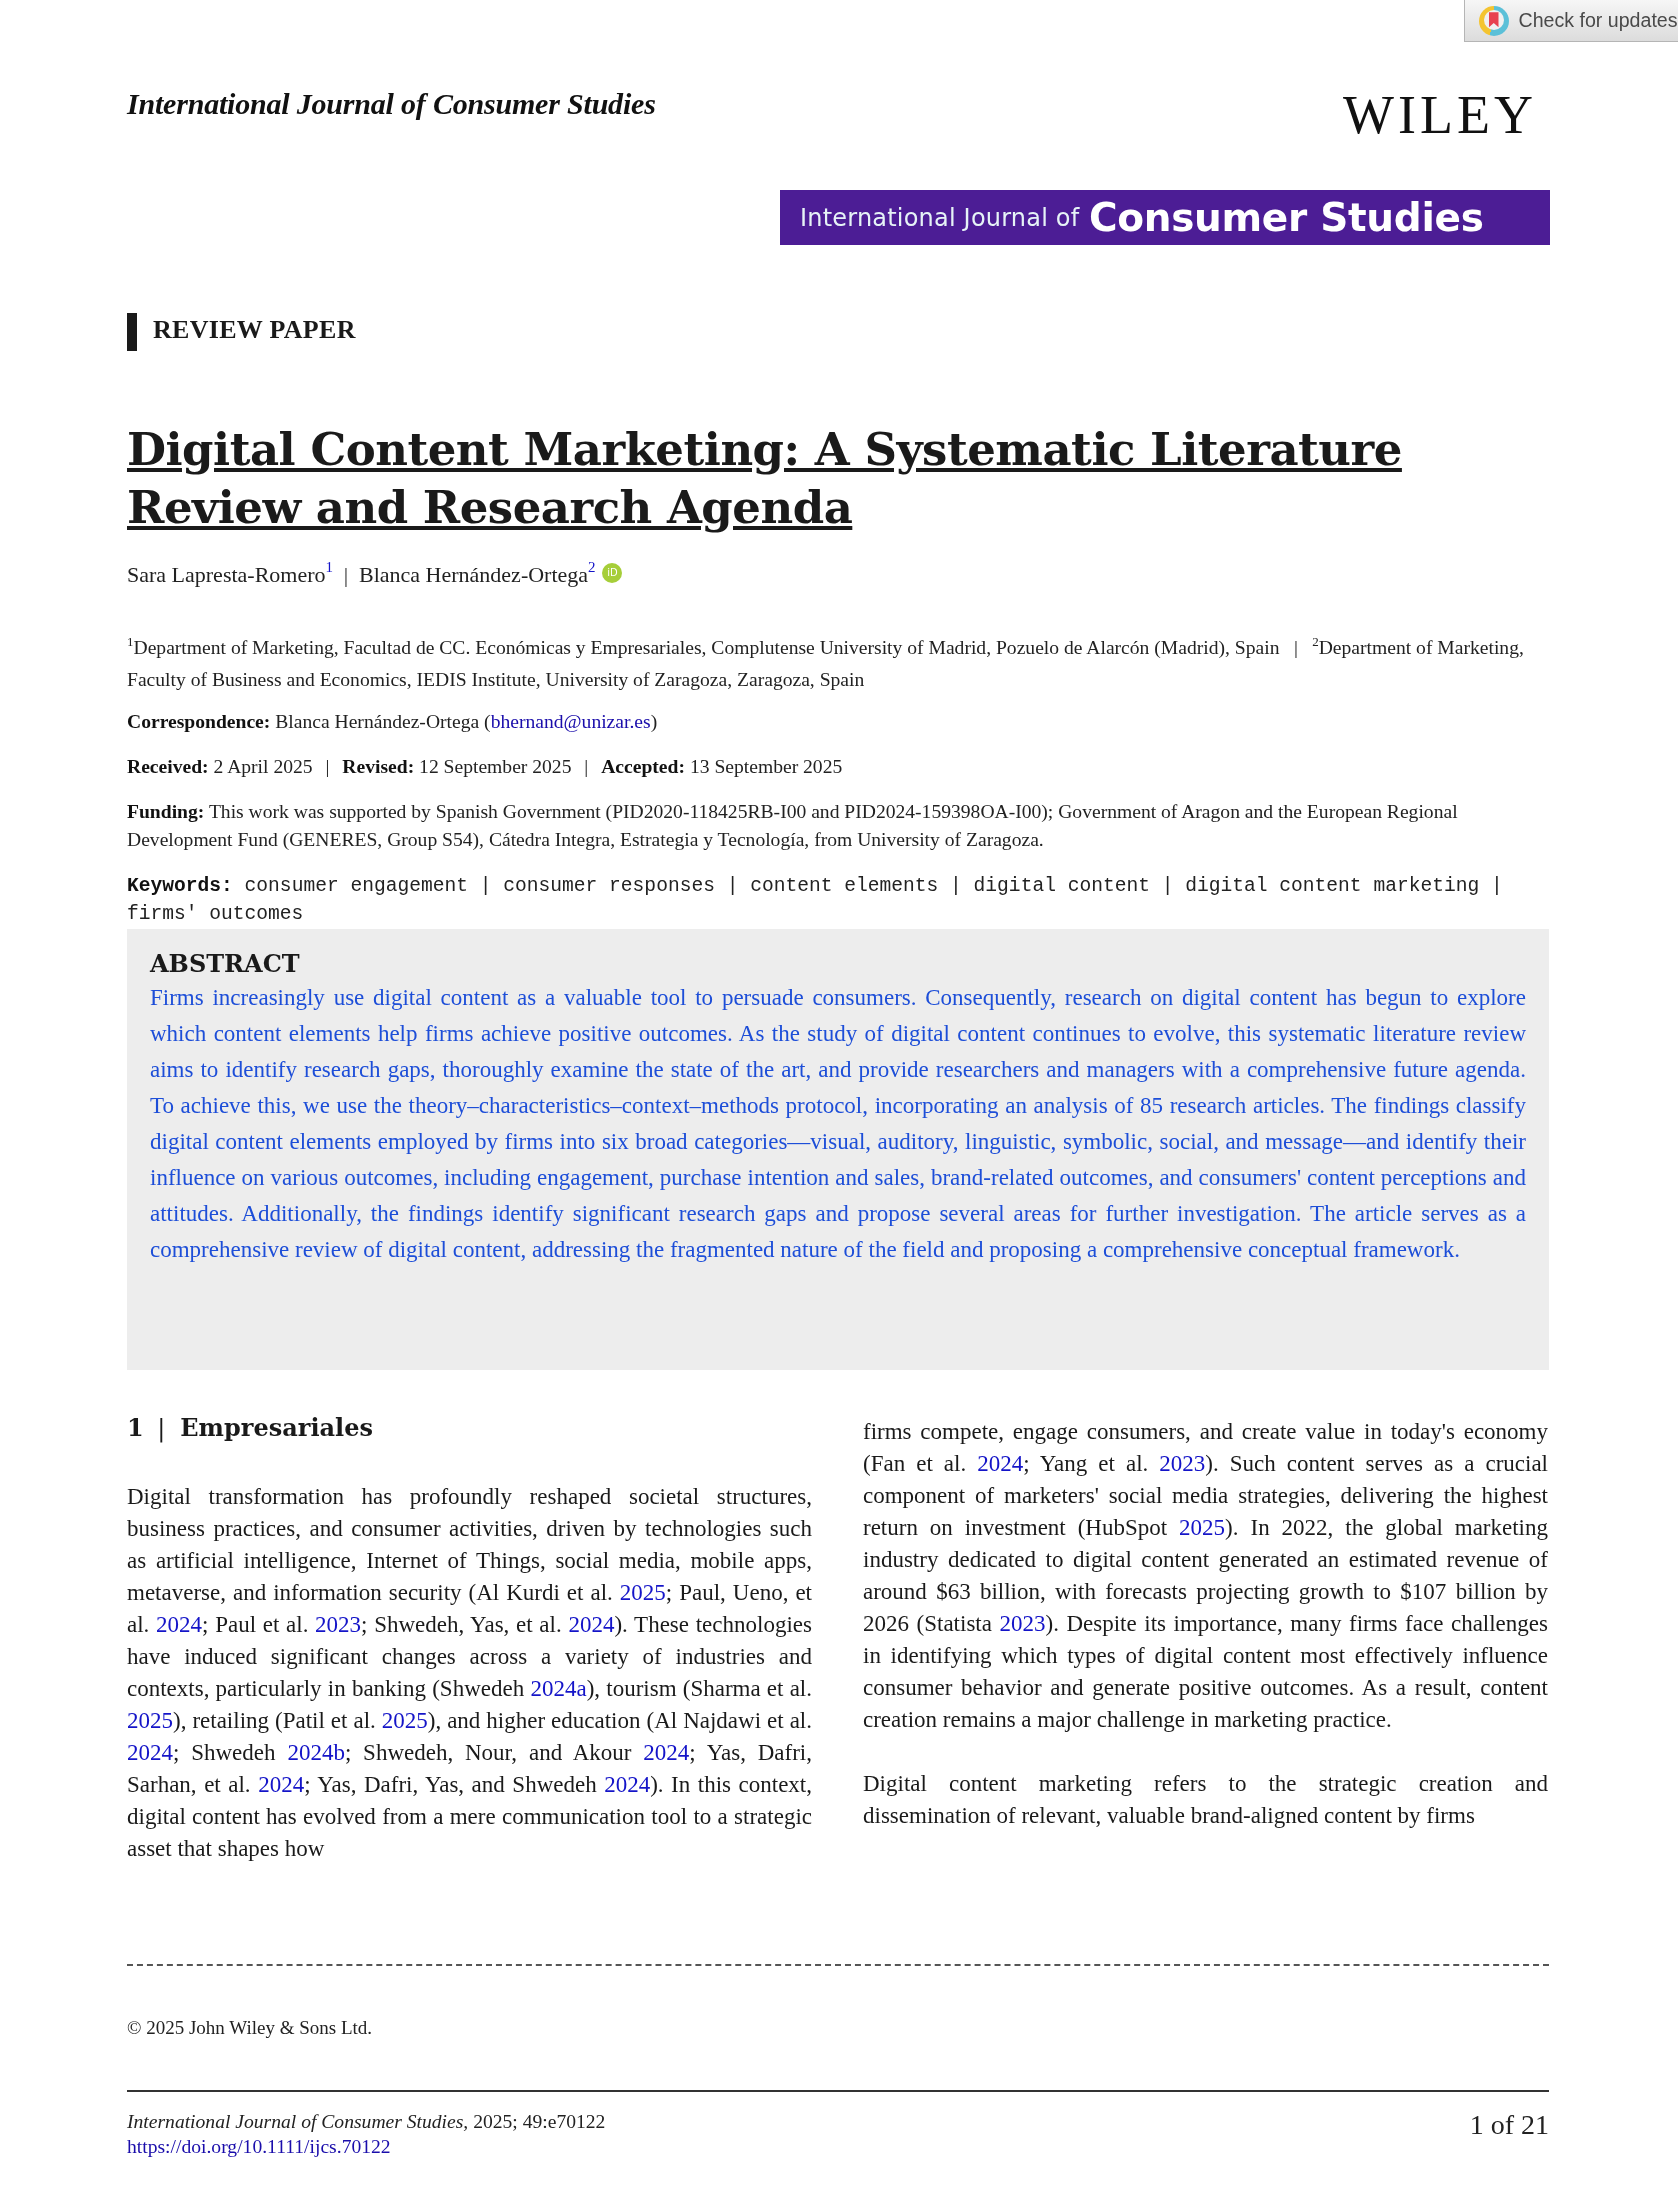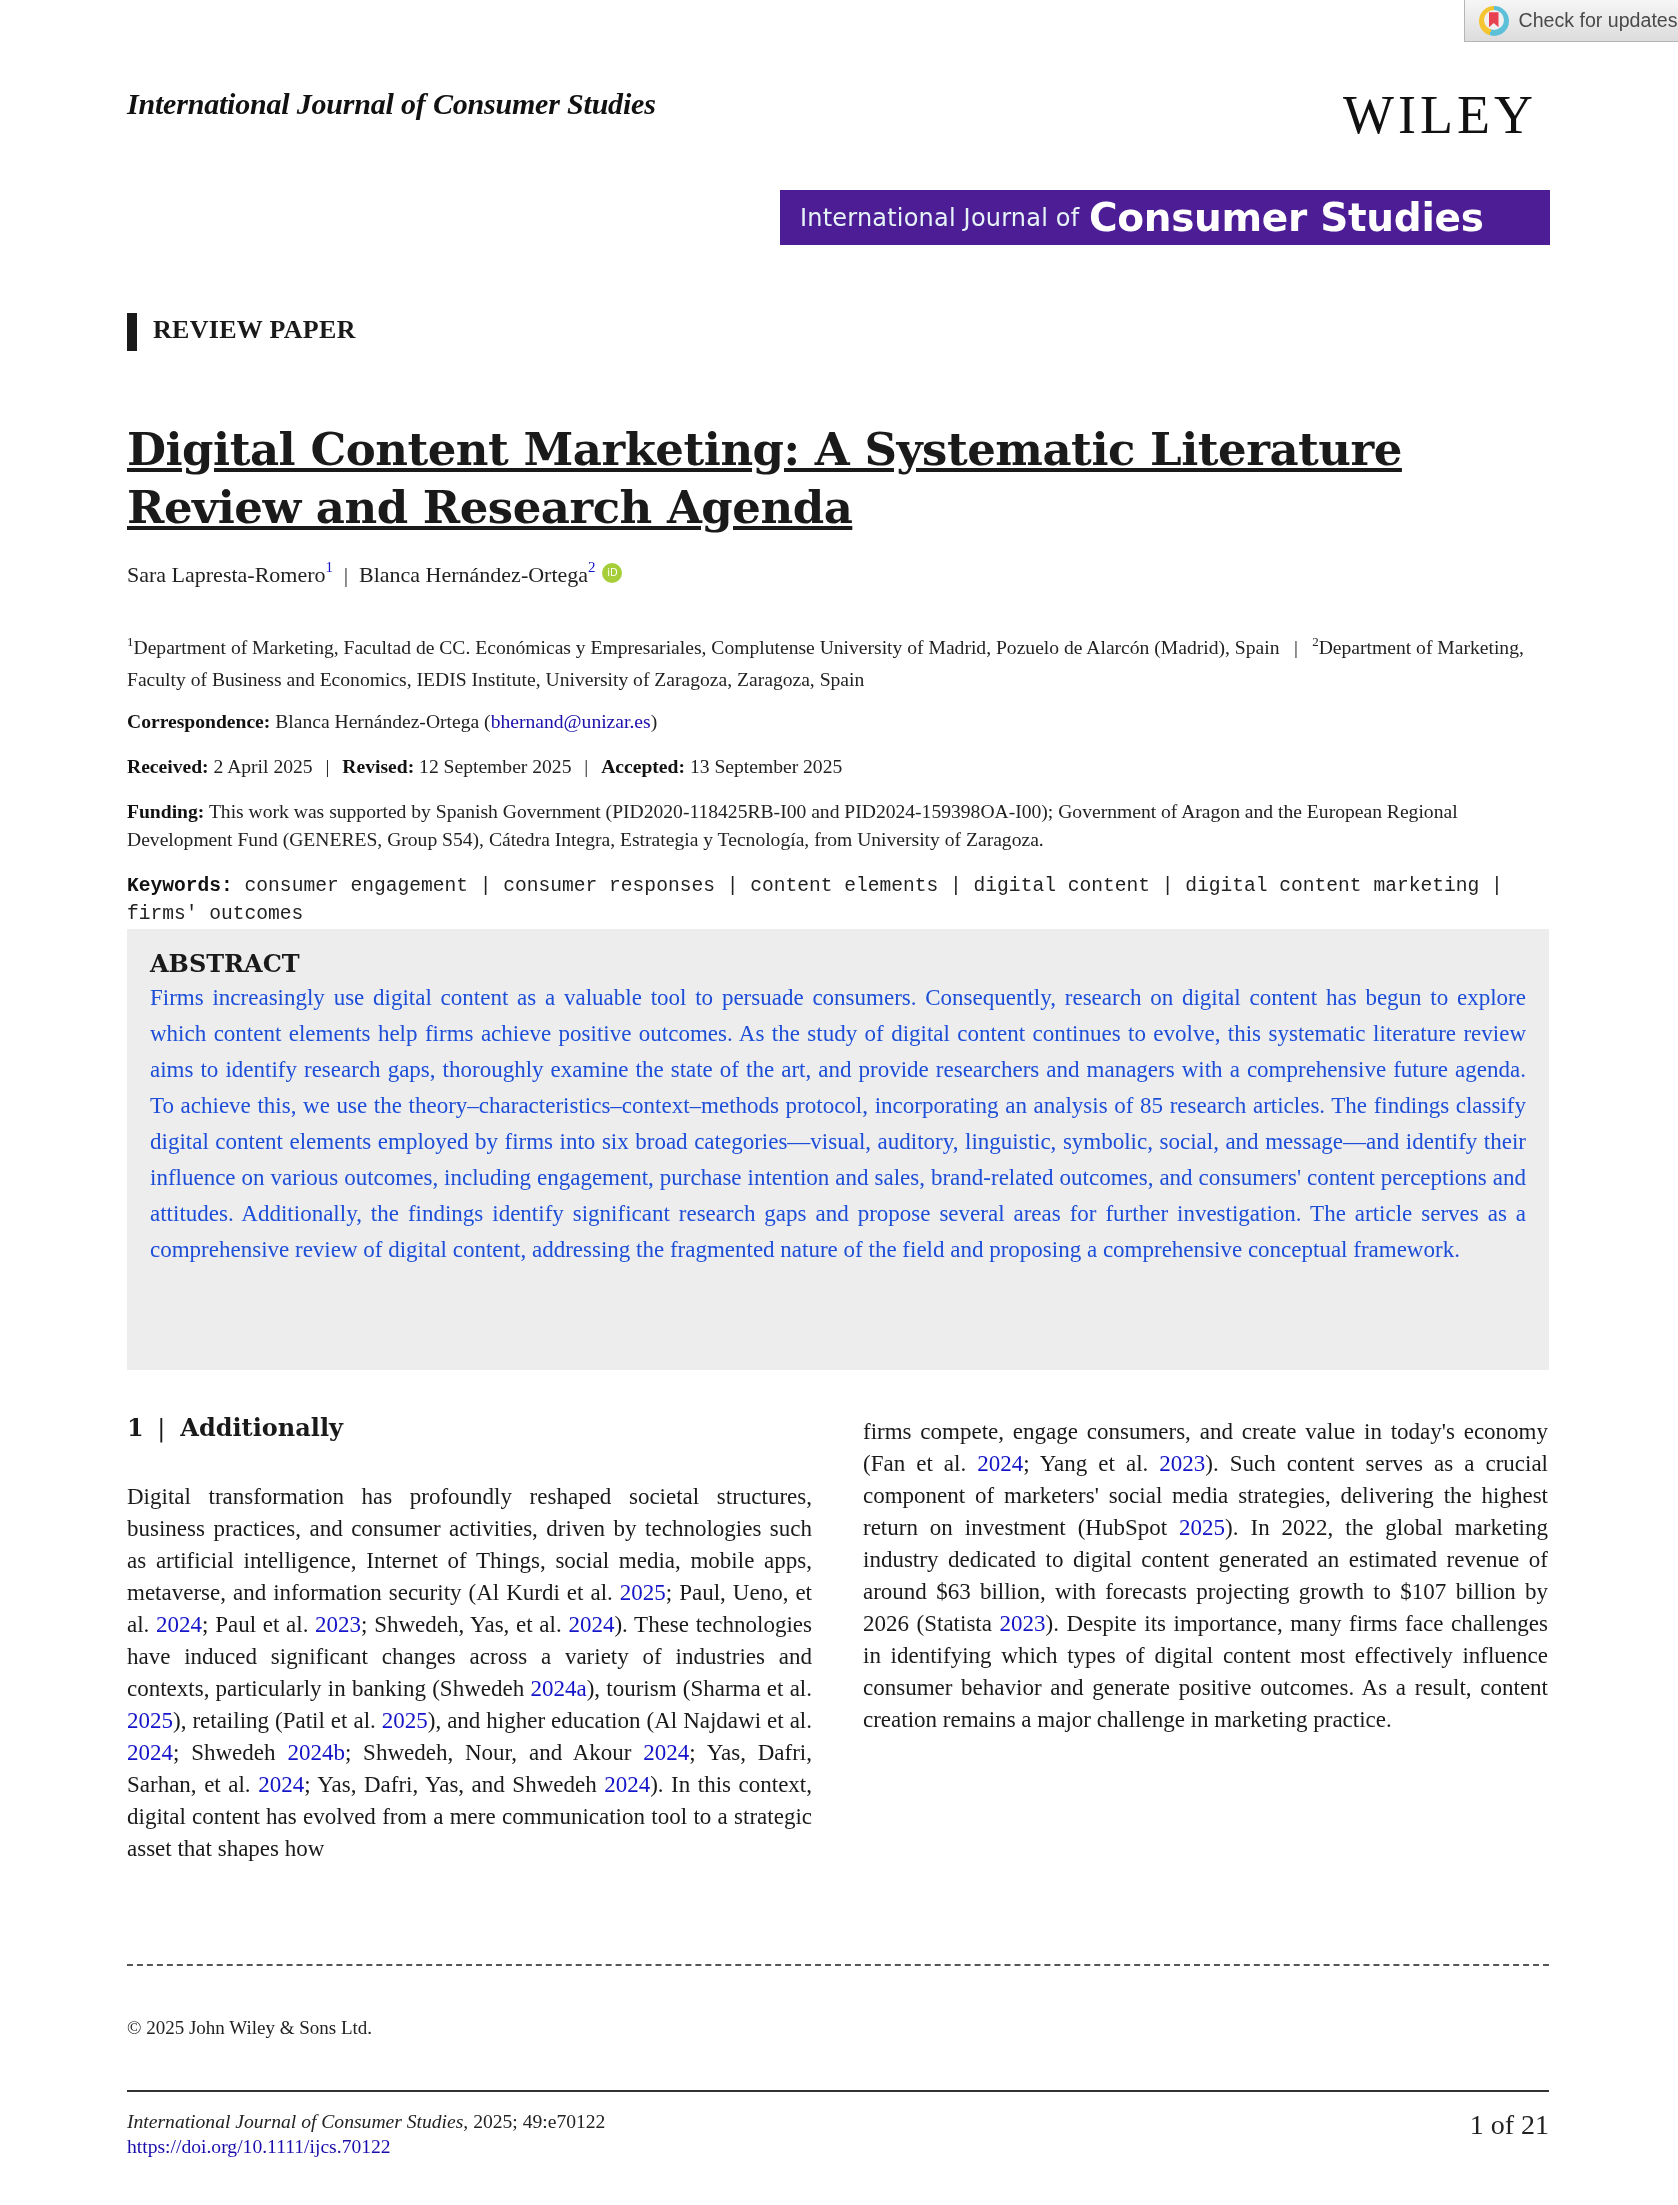--- a/index.html
+++ b/index.html
@@ -129,30 +129,31 @@
   <b>Keywords:</b>
   <span>consumer engagement | consumer responses | content elements | digital content | digital content marketing | firms' outcomes</span>
 </div>
 
 <div class="abs abstract-box">
   <div class="abstract-head">ABSTRACT</div>
   <p class="abstract-body">Firms increasingly use digital content as a valuable tool to persuade consumers. Consequently, research on digital content has begun to explore which content elements help firms achieve positive outcomes. As the study of digital content continues to evolve, this systematic literature review aims to identify research gaps, thoroughly examine the state of the art, and provide researchers and managers with a comprehensive future agenda. To achieve this, we use the theory–characteristics–context–methods protocol, incorporating an analysis of 85 research articles. The findings classify digital content elements employed by firms into six broad categories—visual, auditory, linguistic, symbolic, social, and message—and identify their influence on various outcomes, including engagement, purchase intention and sales, brand-related outcomes, and consumers' content perceptions and attitudes. Additionally, the findings identify significant research gaps and propose several areas for further investigation. The article serves as a comprehensive review of digital content, addressing the fragmented nature of the field and proposing a comprehensive conceptual framework.</p>
 </div>
 
 <h2 class="abs sec-head">
-  <span class="num">1</span><span class="pipe">|</span><span>Additionally</span>
+  <span class="num">1</span><span class="pipe">|</span><span>Empresariales</span>
 </h2>
 
 <div class="abs col col-left">
   <p id="left-p">Digital transformation has profoundly reshaped societal structures, business practices, and consumer activities, driven by technologies such as artificial intelligence, Internet of Things, social media, mobile apps, metaverse, and information security (Al Kurdi et al. <a class="cite">2025</a>; Paul, Ueno, et al. <a class="cite">2024</a>; Paul et al. <a class="cite">2023</a>; Shwedeh, Yas, et al. <a class="cite">2024</a>). These technologies have induced significant changes across a variety of industries and contexts, particularly in banking (Shwedeh <a class="cite">2024a</a>), tourism (Sharma et al. <a class="cite">2025</a>), retailing (Patil et al. <a class="cite">2025</a>), and higher education (Al Najdawi et al. <a class="cite">2024</a>; Shwedeh <a class="cite">2024b</a>; Shwedeh, Nour, and Akour <a class="cite">2024</a>; Yas, Dafri, Sarhan, et al. <a class="cite">2024</a>; Yas, Dafri, Yas, and Shwedeh <a class="cite">2024</a>). In this context, digital content has evolved from a mere communication tool to a strategic asset that shapes how</p>
 </div>
 
 <div class="abs col col-right">
   <p id="right-p1">firms compete, engage consumers, and create value in today's economy (Fan et al. <a class="cite">2024</a>; Yang et al. <a class="cite">2023</a>). Such content serves as a crucial component of marketers' social media strategies, delivering the highest return on investment (HubSpot <a class="cite">2025</a>). In 2022, the global marketing industry dedicated to digital content generated an estimated revenue of around $63 billion, with forecasts projecting growth to $107 billion by 2026 (Statista <a class="cite">2023</a>). Despite its importance, many firms face challenges in identifying which types of digital content most effectively influence consumer behavior and generate positive outcomes. As a result, content creation remains a major challenge in marketing practice.</p>
   <div class="para-gap"></div>
+  <p>Digital content marketing refers to the strategic creation and dissemination of relevant, valuable brand-aligned content by firms</p>
 </div>
 
 <div class="abs dashed"></div>
 <div class="abs copyright">© 2025 John Wiley &amp; Sons Ltd.</div>
 <div class="abs solid"></div>
 <div class="abs footer-journal">
   <i>International Journal of Consumer Studies,</i><span> 2025; 49:e70122</span>
 </div>
 <a class="abs footer-doi link">https://doi.org/10.1111/ijcs.70122</a>
 <div class="abs pagenum">1 of 21</div>

